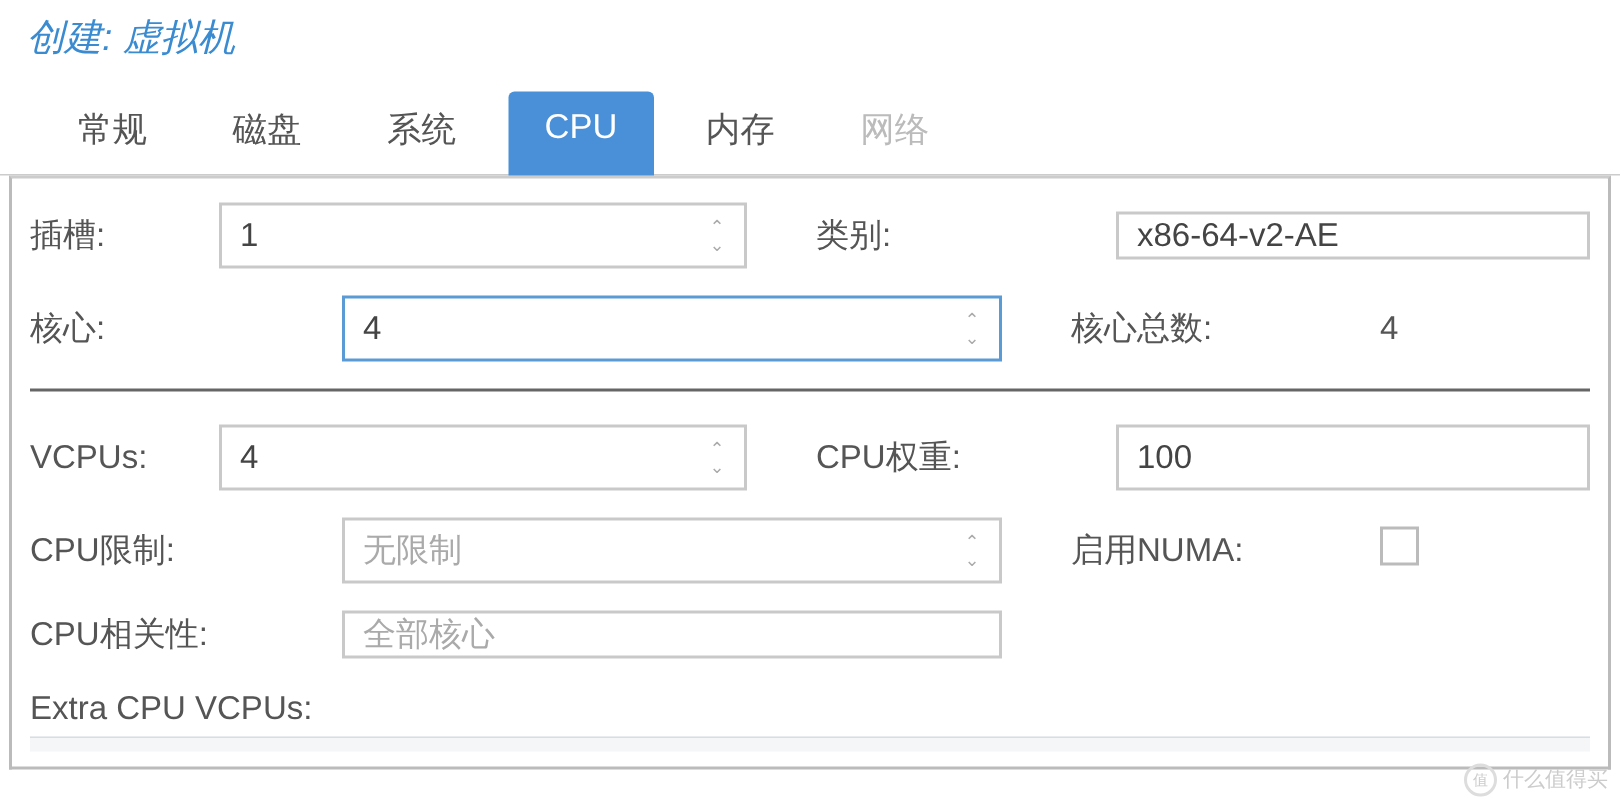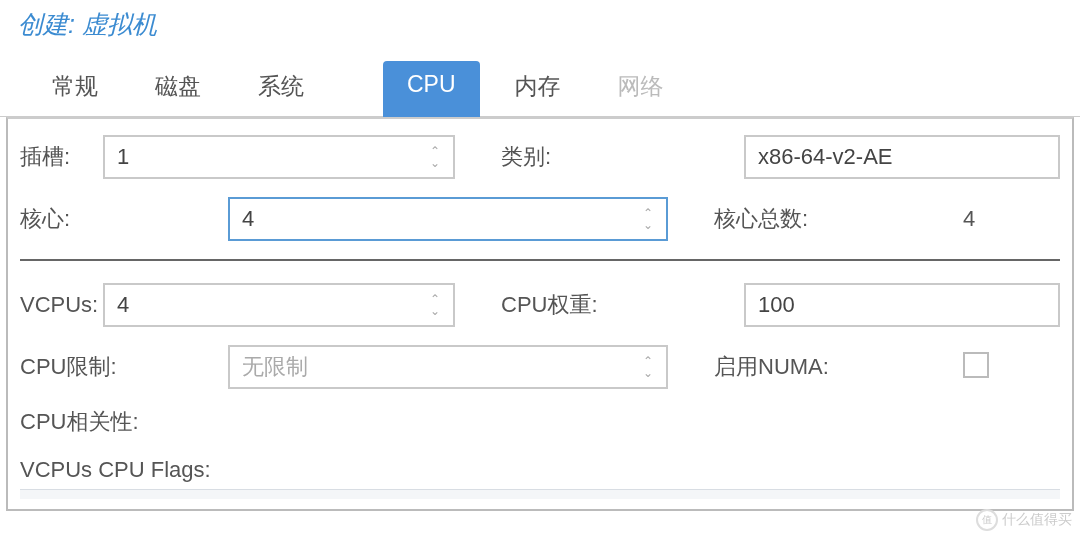--- a/index.html
+++ b/index.html
@@ -30,21 +30,20 @@
       font-size: 23px;
       color: #555;
       cursor: pointer;
     }
     .tab.active {
       background: #4a90d9;
       color: #fff;
       border-radius: 4px 4px 0 0;
       padding: 10px 24px;
       margin-bottom: -1px;
-      margin-left: 44px;
     }
     .tab.disabled {
       color: #bbb;
     }
     .panel {
       border: 2px solid #bbb;
       margin: 0 6px 0 6px;
       padding: 16px 12px 10px 12px;
       border-top: 2px solid #ccc;
     }
@@ -59,21 +58,20 @@
       color: #555;
     }
     .field-col {
       width: 440px;
       position: relative;
     }
     .right-group {
       display: flex;
       align-items: center;
       margin-left: 46px;
-      gap: 43px;
     }
     .label-col2 {
       width: 200px;
       font-size: 22px;
       color: #555;
     }
     .field-col2 {
       flex: 1;
     }
     .spinner {
@@ -108,21 +106,21 @@
       color: #aaa;
     }
     .arrow-up, .arrow-down {
       font-size: 12px;
       line-height: 10px;
       cursor: pointer;
       user-select: none;
     }
     .textfield {
       border: 2px solid #c9c9c9;
-      height: 44px;
+      height: 32px;
       background: #fff;
       display: flex;
       align-items: center;
     }
     .textfield input {
       border: none;
       outline: none;
       font-size: 22px;
       padding: 0 12px;
       flex: 1;
@@ -279,22 +277,27 @@
     <div class="right-group">
       <div class="label-col2">启用NUMA:</div>
       <div class="field-col2">
         <span class="checkbox"></span>
       </div>
     </div>
   </div>
 
   <div class="form-row">
     <div class="label-col">CPU相关性:</div>
-  </div>
-
-  <div class="section-label">VCPUs CPU Flags:</div>
+    <div class="field-col">
+      <div class="textfield">
+        <input type="text" placeholder="全部核心" style="">
+      </div>
+    </div>
+  </div>
+
+  <div class="section-label">Extra CPU VCPUs:</div>
   <div class="flags-area"></div>
 </div>
 
 <div class="watermark">
   <span class="dot">值</span>
   <span>什么值得买</span>
 </div>
 
 </body></html>

